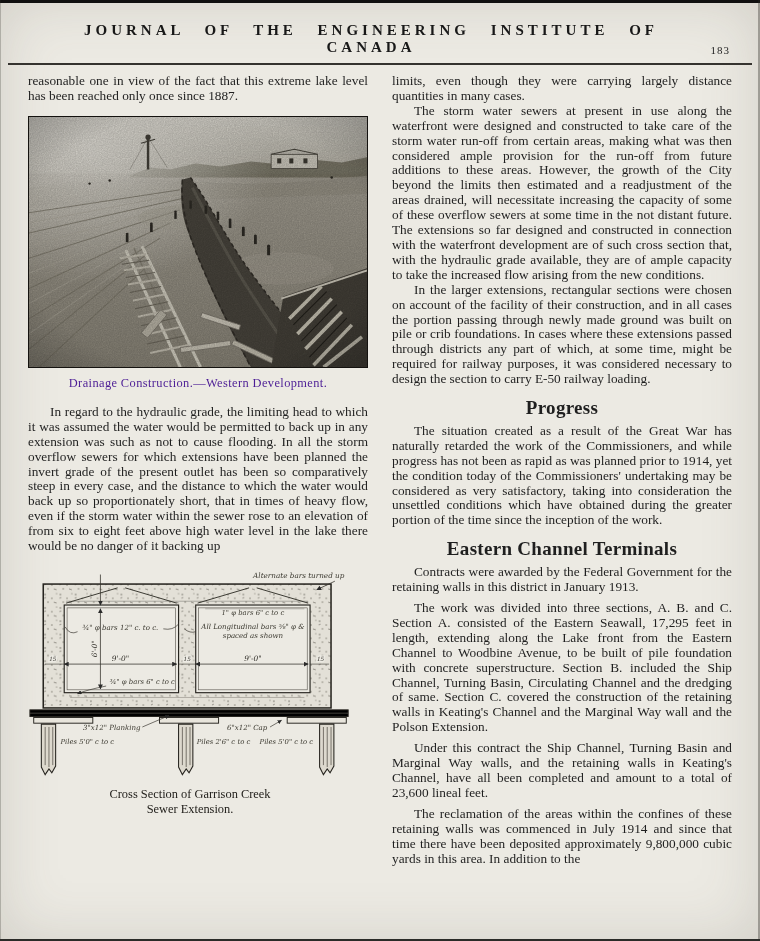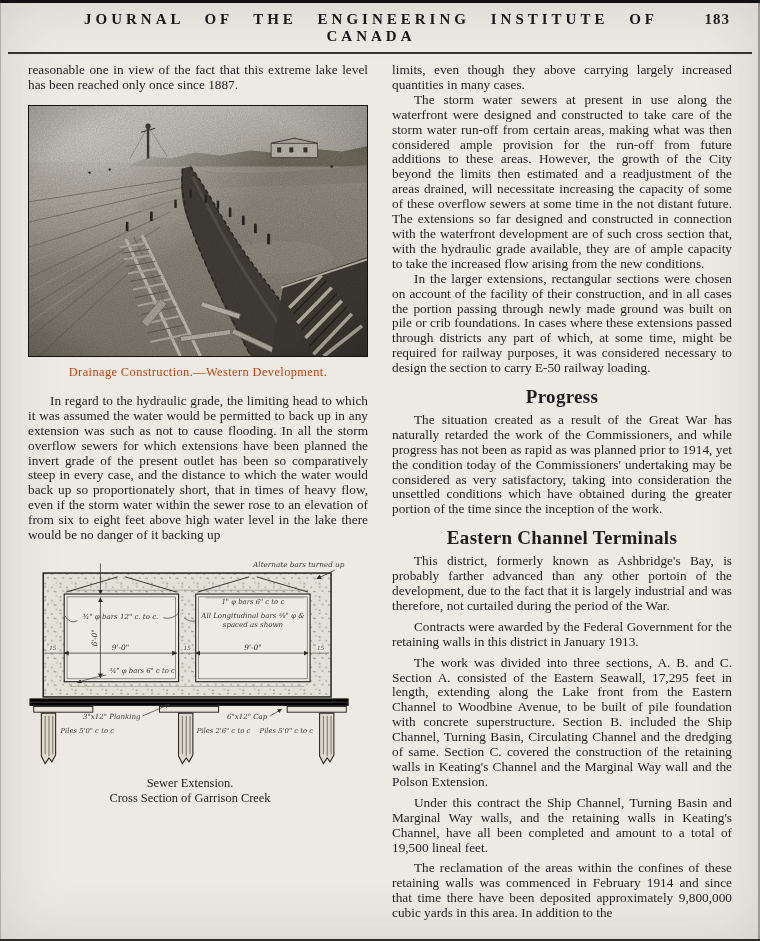--- a/index.html
+++ b/index.html
@@ -7,40 +7,40 @@
     position:relative;width:760px;height:941px;margin:0 auto;
     background:#eceae3;overflow:hidden;
     font-family:"Liberation Serif","DejaVu Serif",serif;color:#1f1f1f;
     box-shadow:inset 0 0 60px rgba(90,85,70,.18);
   }
   .scan-top{position:absolute;top:0;left:0;width:100%;height:3px;background:#101010;}
   .scan-bottom{position:absolute;bottom:0;left:0;width:100%;height:2px;background:#2b2b28;}
   .scan-right{position:absolute;top:0;right:0;width:2px;height:100%;background:rgba(40,38,32,.35);}
   .scan-left{position:absolute;top:0;left:0;width:1px;height:100%;background:rgba(40,38,32,.25);}
 
-  .masthead{display:flex;align-items:flex-start;padding:11px 30px 0 58px;}
+  .masthead{display:flex;align-items:flex-end;padding:22px 30px 0 58px;}
   .masthead .title{
     flex:1;text-align:center;font-weight:bold;font-size:15px;
     letter-spacing:4px;word-spacing:13px;color:#181818;
   }
-  .masthead .pageno{width:46px;text-align:right;font-size:15px;font-weight:700;letter-spacing:1px;}
+  .masthead .pageno{width:46px;text-align:right;font-size:11px;font-weight:400;letter-spacing:1px;}
   .masthead-rule{height:2px;background:#35332f;margin:7px 8px 0 8px;}
 
   .columns{display:flex;gap:24px;padding:9px 28px 0 28px;}
   .col{flex:1;min-width:0;font-size:13.3px;line-height:14.9px;text-align:justify;}
   .col p{margin:0;}
   p.indent{text-indent:22px;font-family:Liberation Serif, serif;}
   p.gap{margin-top:6px;}
 
   .photo-fig{margin:12px 0 0 0;}
   .photo-frame{border:1.5px solid #14120f;background:#b9b5a9;font-size:0;}
   .photo-frame svg{display:block;width:100%;height:auto;}
   .photo-cap{
     text-align:center;font-size:12.4px;margin-top:8px;margin-bottom:14px;
-    letter-spacing:.4px;color:#c2410c;
+    letter-spacing:.4px;color:#4c1d95;
   }
 
   .diagram-fig{margin:11px 0 0 0;}
   .diagram-fig svg{display:block;width:100%;height:auto;}
   .diagram-cap{text-align:center;font-size:12.4px;line-height:15px;margin-top:5px;margin-bottom:6px;color:#23211d;}
 
   .sec-head{text-align:center;font-weight:bold;font-size:19px;margin:14px 0 8px 0;letter-spacing:.3px;}
 
   .hand{font-style:italic;fill:#3a382f;font-family:"DejaVu Serif",serif;}
   .dimtxt{font-style:italic;fill:#2f2d27;font-family:"DejaVu Serif",serif;paint-order:stroke;stroke:#eceae3;stroke-width:2.6px;}
@@ -320,37 +320,36 @@
           <text class="hand" x="88" y="173" font-size="7.4" text-anchor="middle">3"x12" Planking</text>
           <path d="M120,170 L148,158" fill="none" stroke="#33312a" stroke-width="0.7" marker-end="url(#arr)"></path>
           <text class="hand" x="230" y="173" font-size="7.4" text-anchor="middle">6"x12" Cap</text>
           <path d="M254,170 L266,163" fill="none" stroke="#33312a" stroke-width="0.7" marker-end="url(#arr)"></path>
 
           <text class="hand" x="34" y="188" font-size="7.2" text-anchor="start">Piles 5'0" c to c</text>
           <text class="hand" x="177" y="188" font-size="7.2" text-anchor="start">Piles 2'6" c to c</text>
           <text class="hand" x="243" y="188" font-size="7.2" text-anchor="start">Piles 5'0" c to c</text>
         </svg>
         <figcaption class="diagram-cap">
+          <div>Cross Section of Garrison Creek</div>
           <div>Sewer Extension.</div>
-          <div>Cross Section of Garrison Creek</div>
         </figcaption>
       </figure>
 
     </div>
 
     <div class="col">
-      <p>limits, even though they above carrying largely increased quantities in many cases.</p>
+      <p>limits, even though they were carrying largely distance quantities in many cases.</p>
       <p class="indent">The storm water sewers at present in use along the waterfront were designed and constructed to take care of the storm water run-off from certain areas, making what was then considered ample provision for the run-off from future additions to these areas.  However, the growth of the City beyond the limits then estimated and a readjustment of the areas drained, will necessitate increasing the capacity of some of these overflow sewers at some time in the not distant future.  The extensions so far designed and constructed in connection with the waterfront development are of such cross section that, with the hydraulic grade available, they are of ample capacity to take the increased flow arising from the new conditions.</p>
       <p class="indent">In the larger extensions, rectangular sections were chosen on account of the facility of their construction, and in all cases the portion passing through newly made ground was built on pile or crib foundations.  In cases where these extensions passed through districts any part of which, at some time, might be required for railway purposes, it was considered necessary to design the section to carry E-50 railway loading.</p>
 
       <h3 class="sec-head">Progress</h3>
       <p class="indent">The situation created as a result of the Great War has naturally retarded the work of the Commissioners, and while progress has not been as rapid as was planned prior to 1914, yet the condition today of the Commissioners' undertaking may be considered as very satisfactory, taking into consideration the unsettled conditions which have obtained during the greater portion of the time since the inception of the work.</p>
 
       <h3 class="sec-head">Eastern Channel Terminals</h3>
-      <p class="indent">This district, formerly known as Ashbridge's Bay, is probably farther advanced than any other portoin of the development, due to the fact that it is largely industrial and was therefore, not curtailed during the period of the War.</p>
       <p class="indent gap">Contracts were awarded by the Federal Government for the retaining walls in this district in January 1913.</p>
       <p class="indent gap">The work was divided into three sections, A. B. and C. Section A. consisted of the Eastern Seawall, 17,295 feet in length, extending along the Lake front from the Eastern Channel to Woodbine Avenue, to be built of pile foundation with concrete superstructure.  Section B. included the Ship Channel, Turning Basin, Circulating Channel and the dredging of same.  Section C. covered the construction of the retaining walls in Keating's Channel and the Marginal Way wall and the Polson Extension.</p>
-      <p class="indent gap">Under this contract the Ship Channel, Turning Basin and Marginal Way walls, and the retaining walls in Keating's Channel, have all been completed and amount to a total of 19,500 lineal feet.</p>
-      <p class="indent gap">The reclamation of the areas within the confines of these retaining walls was commenced in February 1914 and since that time there have been deposited approximately 9,800,000 cubic yards in this area.  In addition to the</p>
+      <p class="indent gap">Under this contract the Ship Channel, Turning Basin and Marginal Way walls, and the retaining walls in Keating's Channel, have all been completed and amount to a total of 23,600 lineal feet.</p>
+      <p class="indent gap">The reclamation of the areas within the confines of these retaining walls was commenced in July 1914 and since that time there have been deposited approximately 9,800,000 cubic yards in this area.  In addition to the</p>
     </div>
 
   </div>
 </div>
 
 </body></html>

